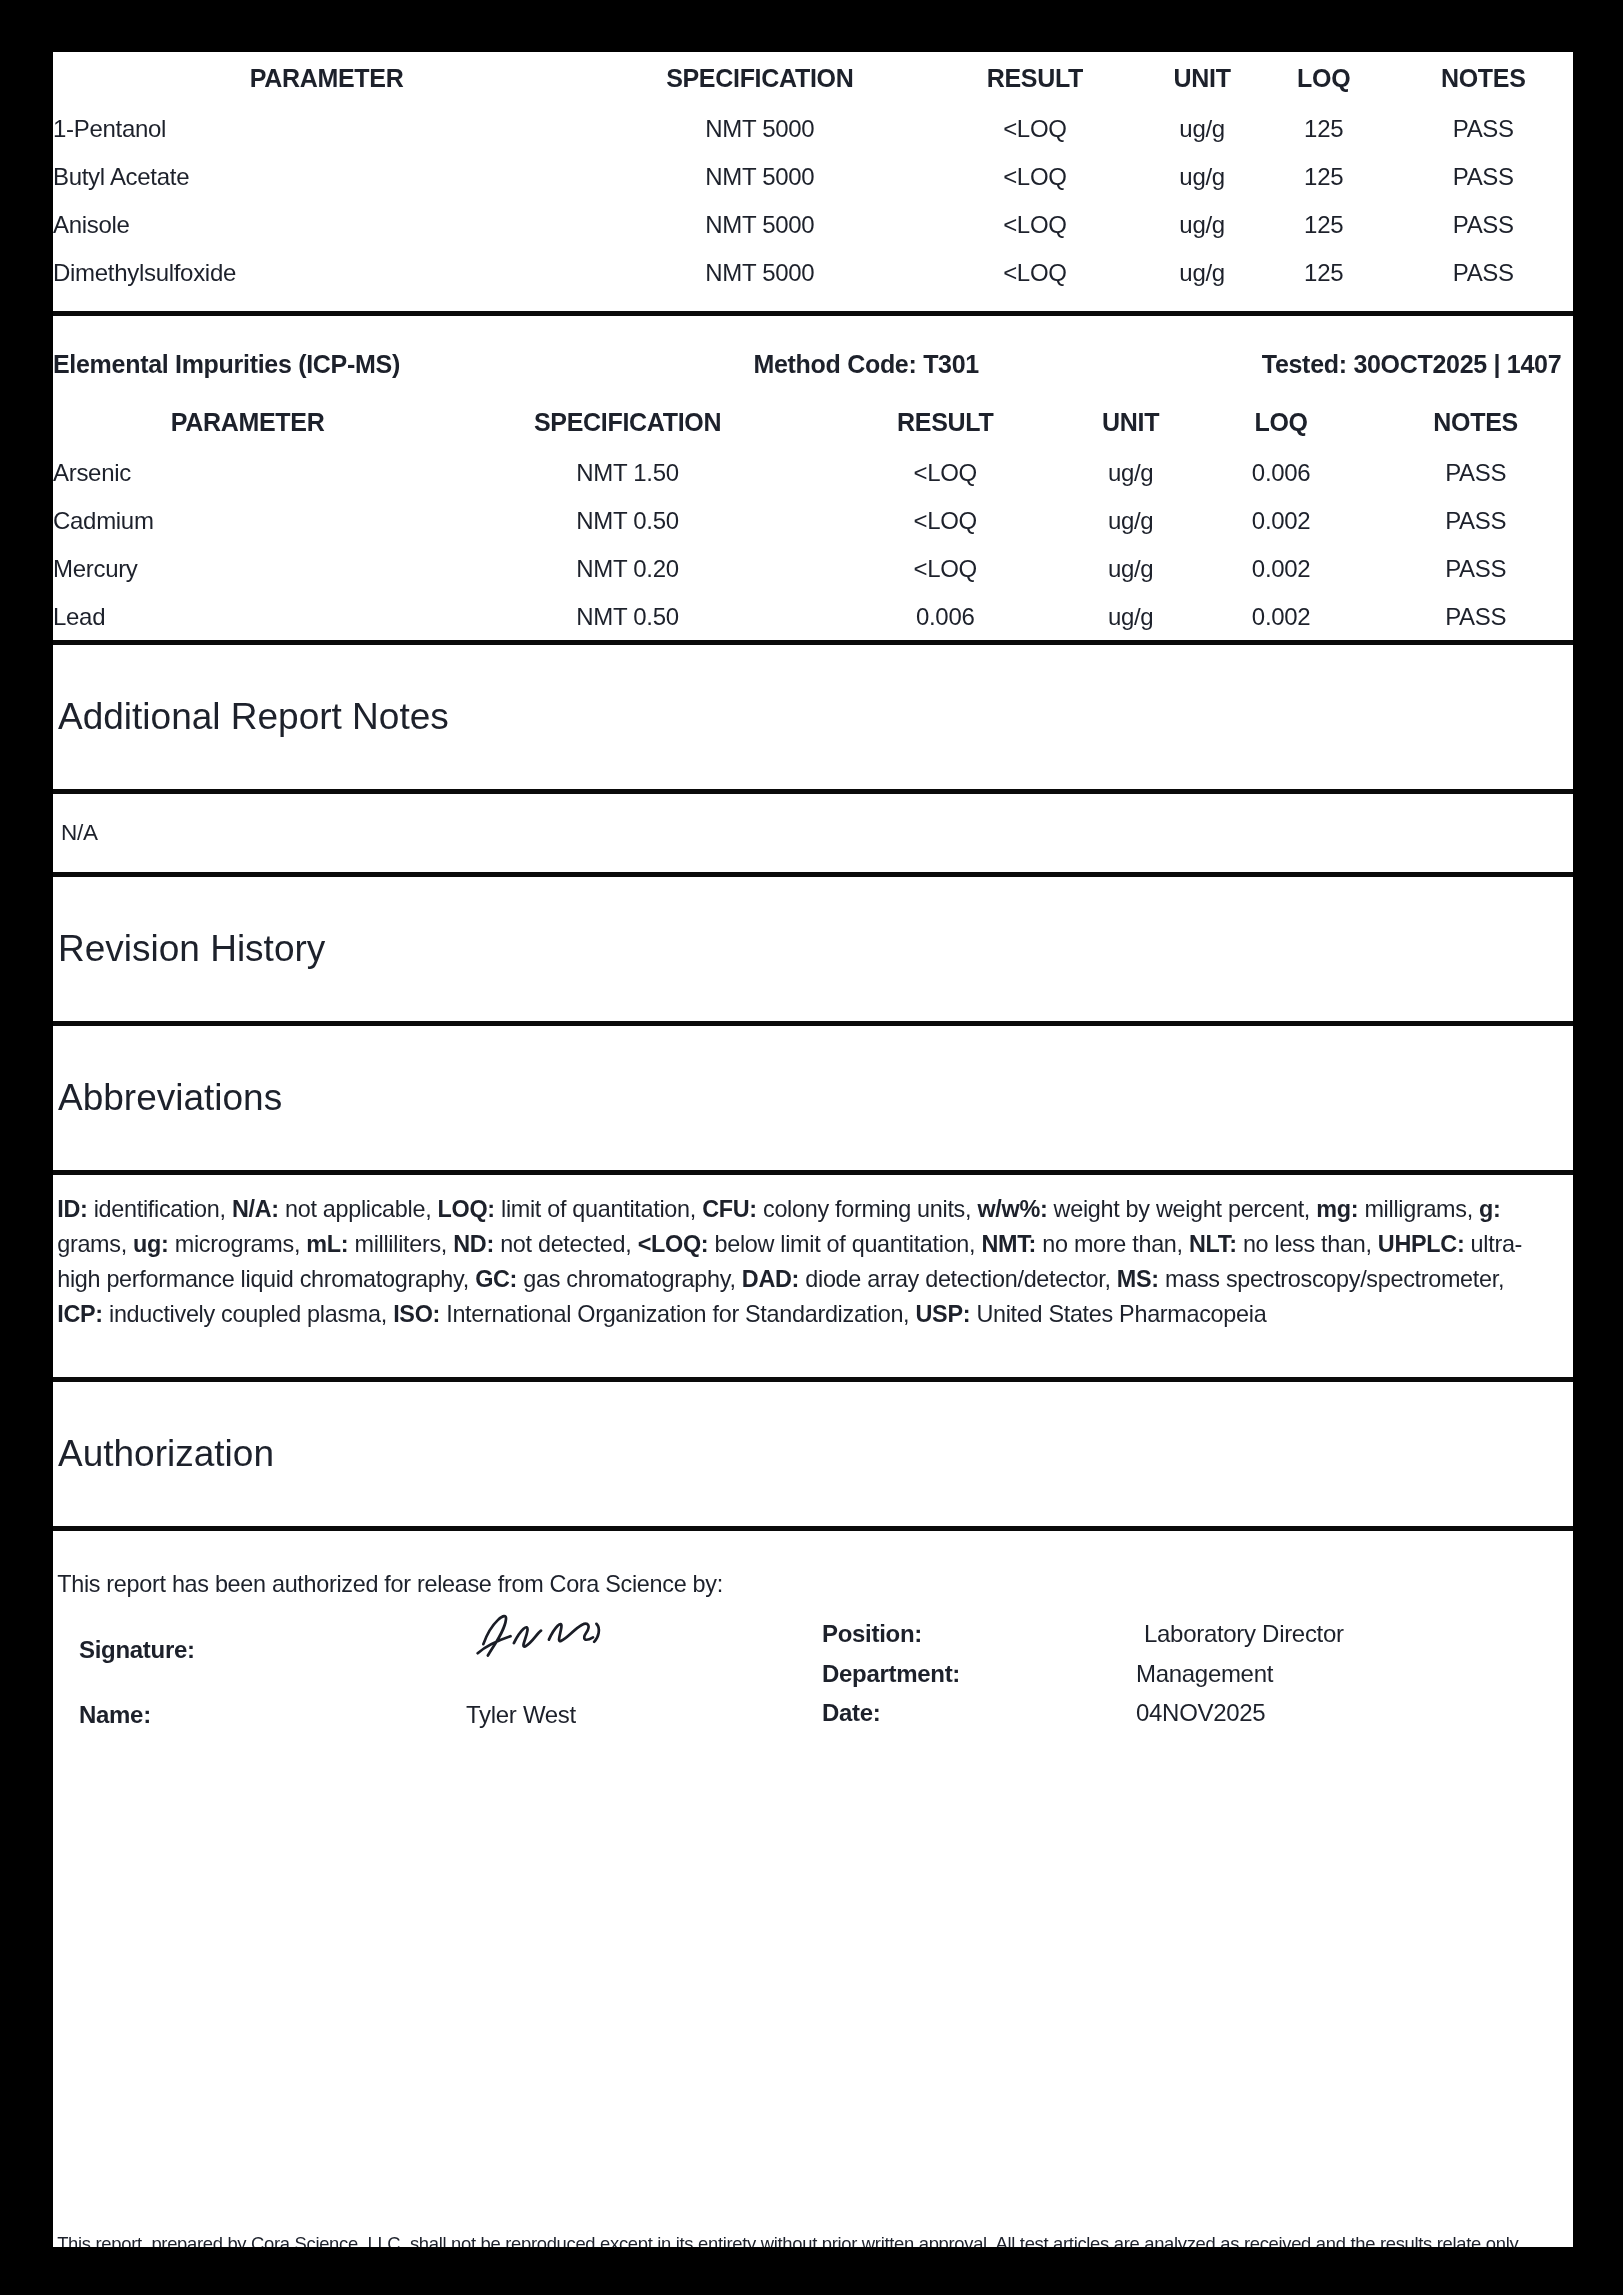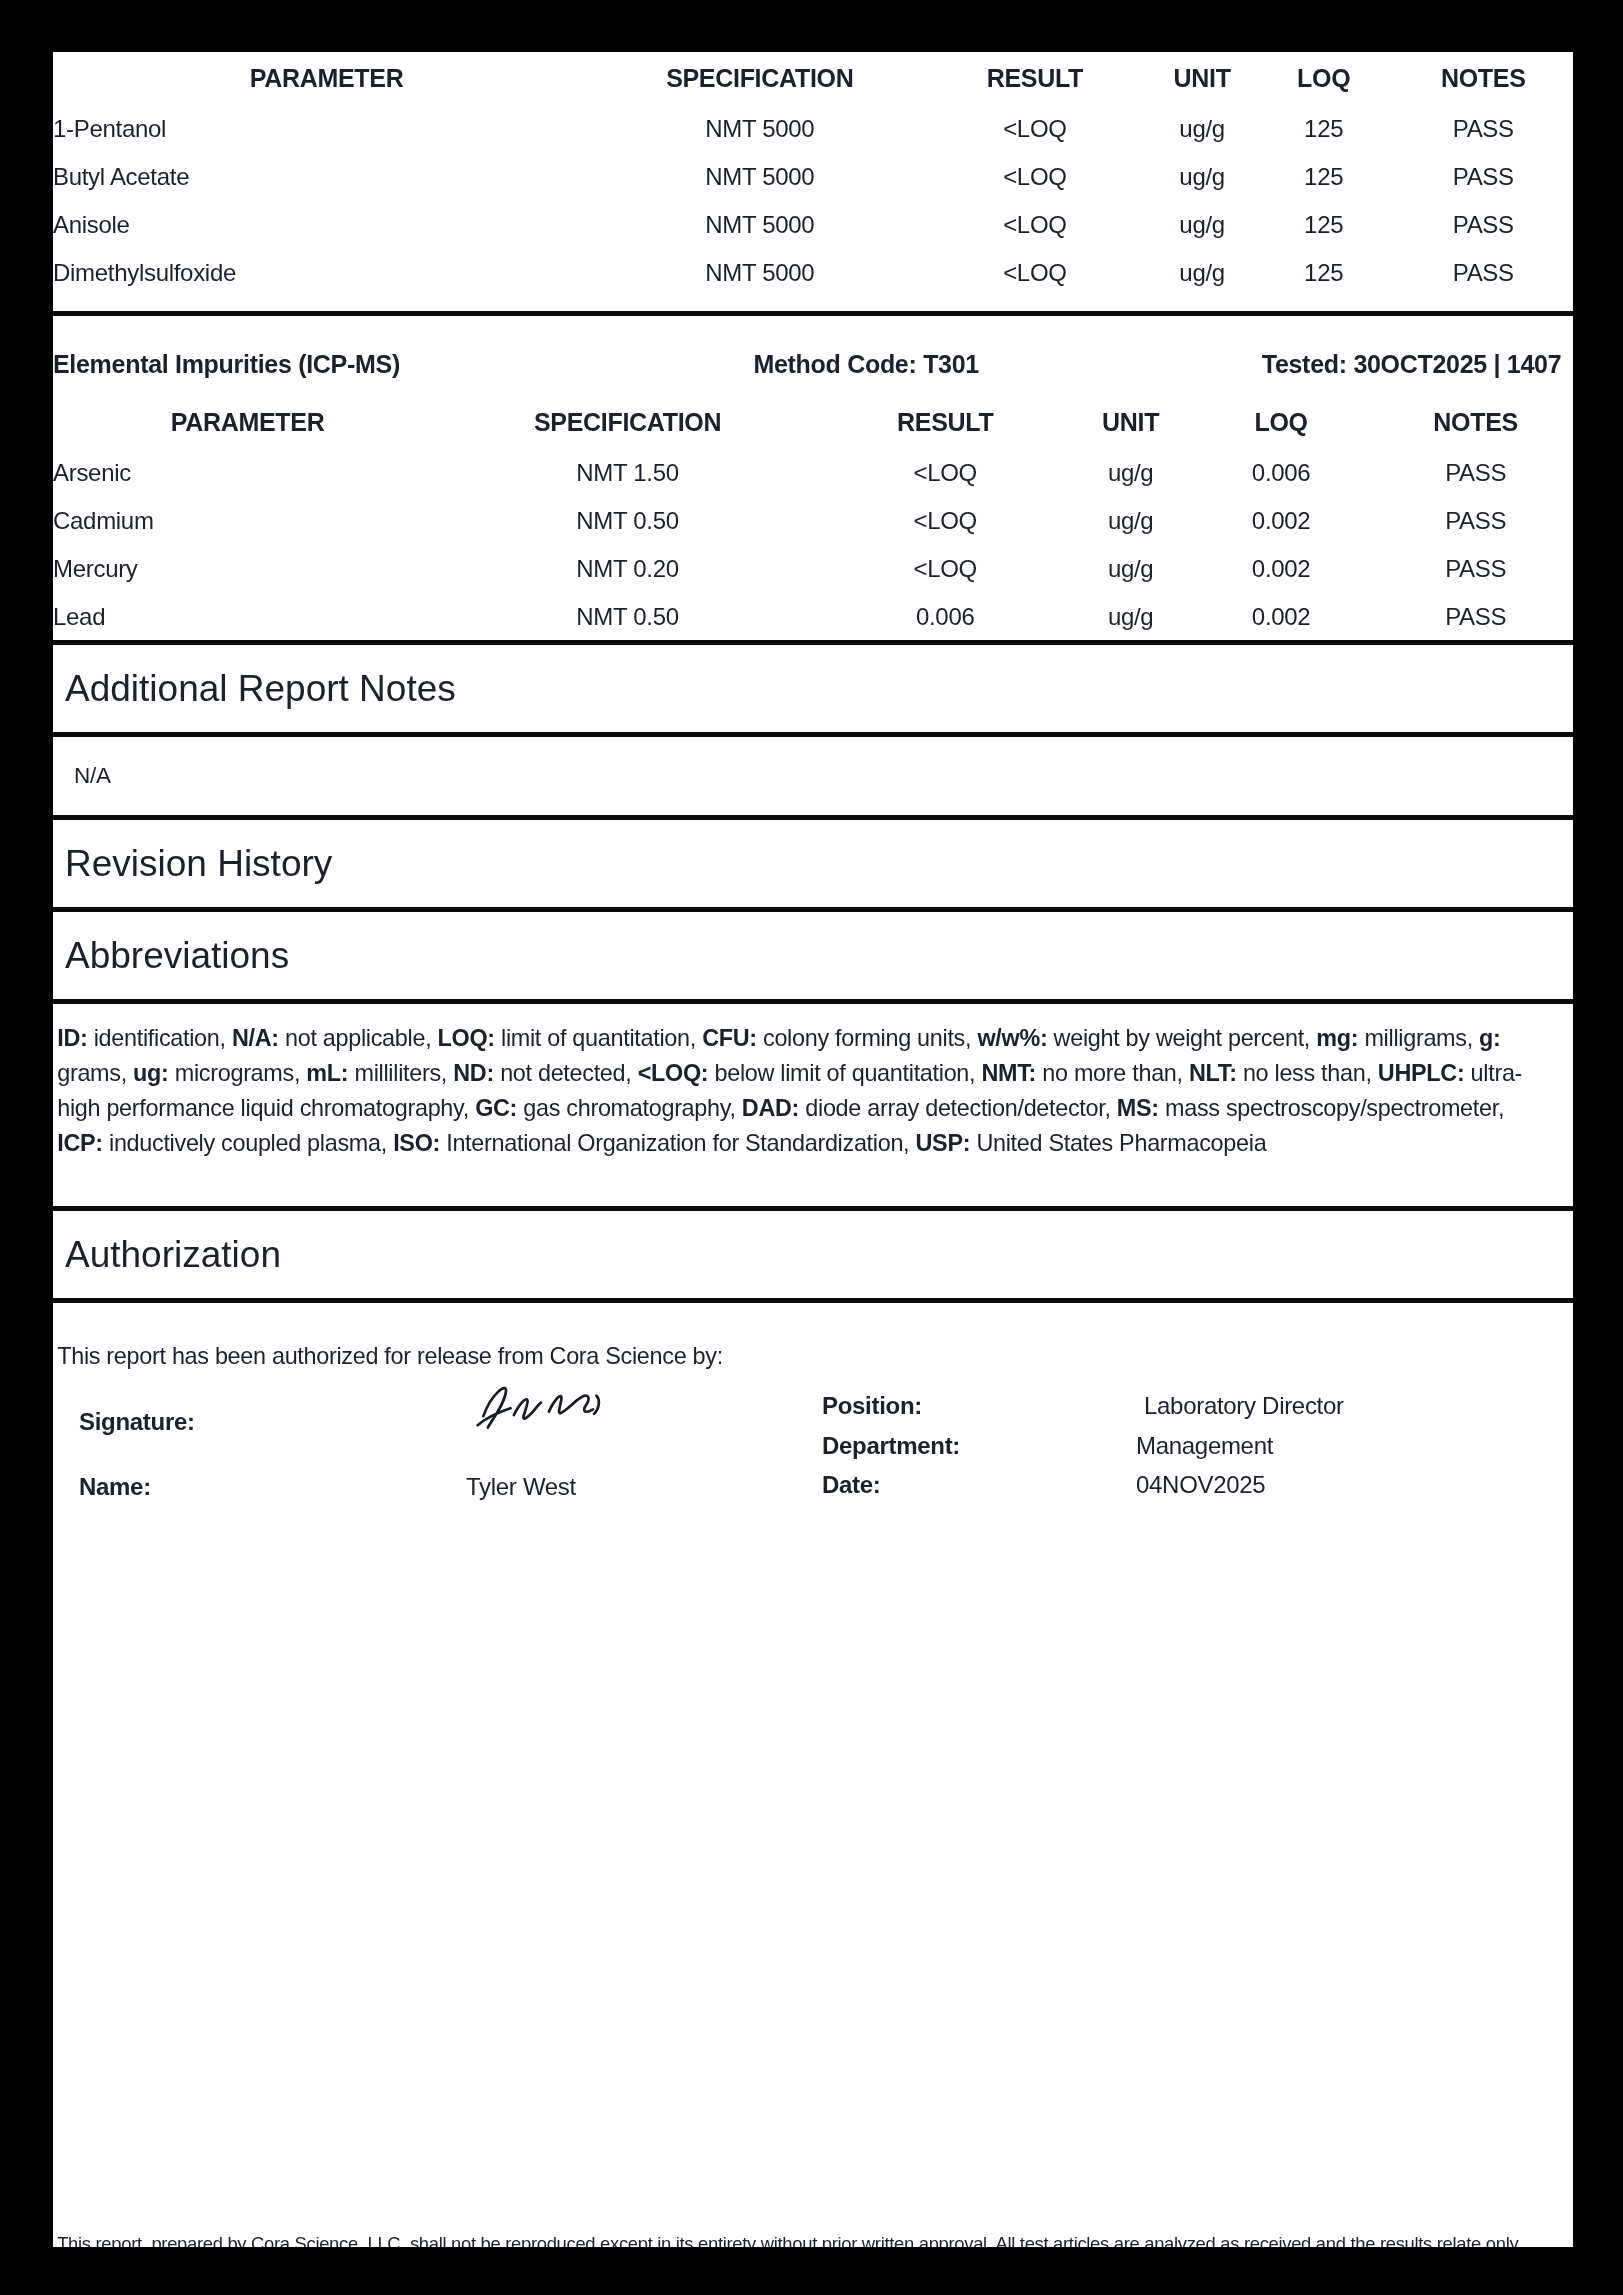--- a/index.html
+++ b/index.html
@@ -25,23 +25,23 @@
   .g2 .t-head,.g2 .t-row{grid-template-columns:25.6% 24.4% 17.4% 7% 12.8% 12.8%;}
   .cell{text-align:center;overflow:hidden;white-space:nowrap;}
   .t-row .c0{text-align:left;}
   .sec-solvents{height:264px;}
   .sec-elemental{height:329px;padding-top:16.7px;}
   .e-title{display:grid;grid-template-columns:40% 27% 33%;height:63px;line-height:63px;font-weight:700;font-size:25px;}
   .e-title .et-left{}
   .e-title .et-mid{text-align:center;}
   .e-title .et-right{text-align:right;padding-right:11.7px;}
   
-  .head-box{height:92px;display:flex;align-items:center;padding-left:12px;}
+  .head-box{height:149px;display:flex;align-items:center;padding-left:5px;}
   .head-box h2{margin:0;font-size:37px;font-weight:400;letter-spacing:0;color:var(--ink,#1d212b);}
-  .content-box{height:83px;display:flex;align-items:center;padding-left:21px;font-size:22.5px;}
+  .content-box{height:83px;display:flex;align-items:center;padding-left:8px;font-size:22.5px;}
   .content-box p{margin:0;}
   .abbr-box{height:207px;}
   .abbr-box p{margin:0;padding:16.7px 23.4px 0 4.2px;font-size:23.4px;line-height:35px;}
   .abbr-box b{font-weight:700;}
   
   .auth-box{position:relative;height:718px;border-bottom:none;}
   .auth-box .intro{position:absolute;top:40px;left:4.2px;font-size:23.4px;}
   .lbl{position:absolute;font-weight:700;font-size:24px;white-space:nowrap;}
   .val{position:absolute;font-size:24px;white-space:nowrap;}
   .sig-svg{position:absolute;top:77px;left:421px;}

